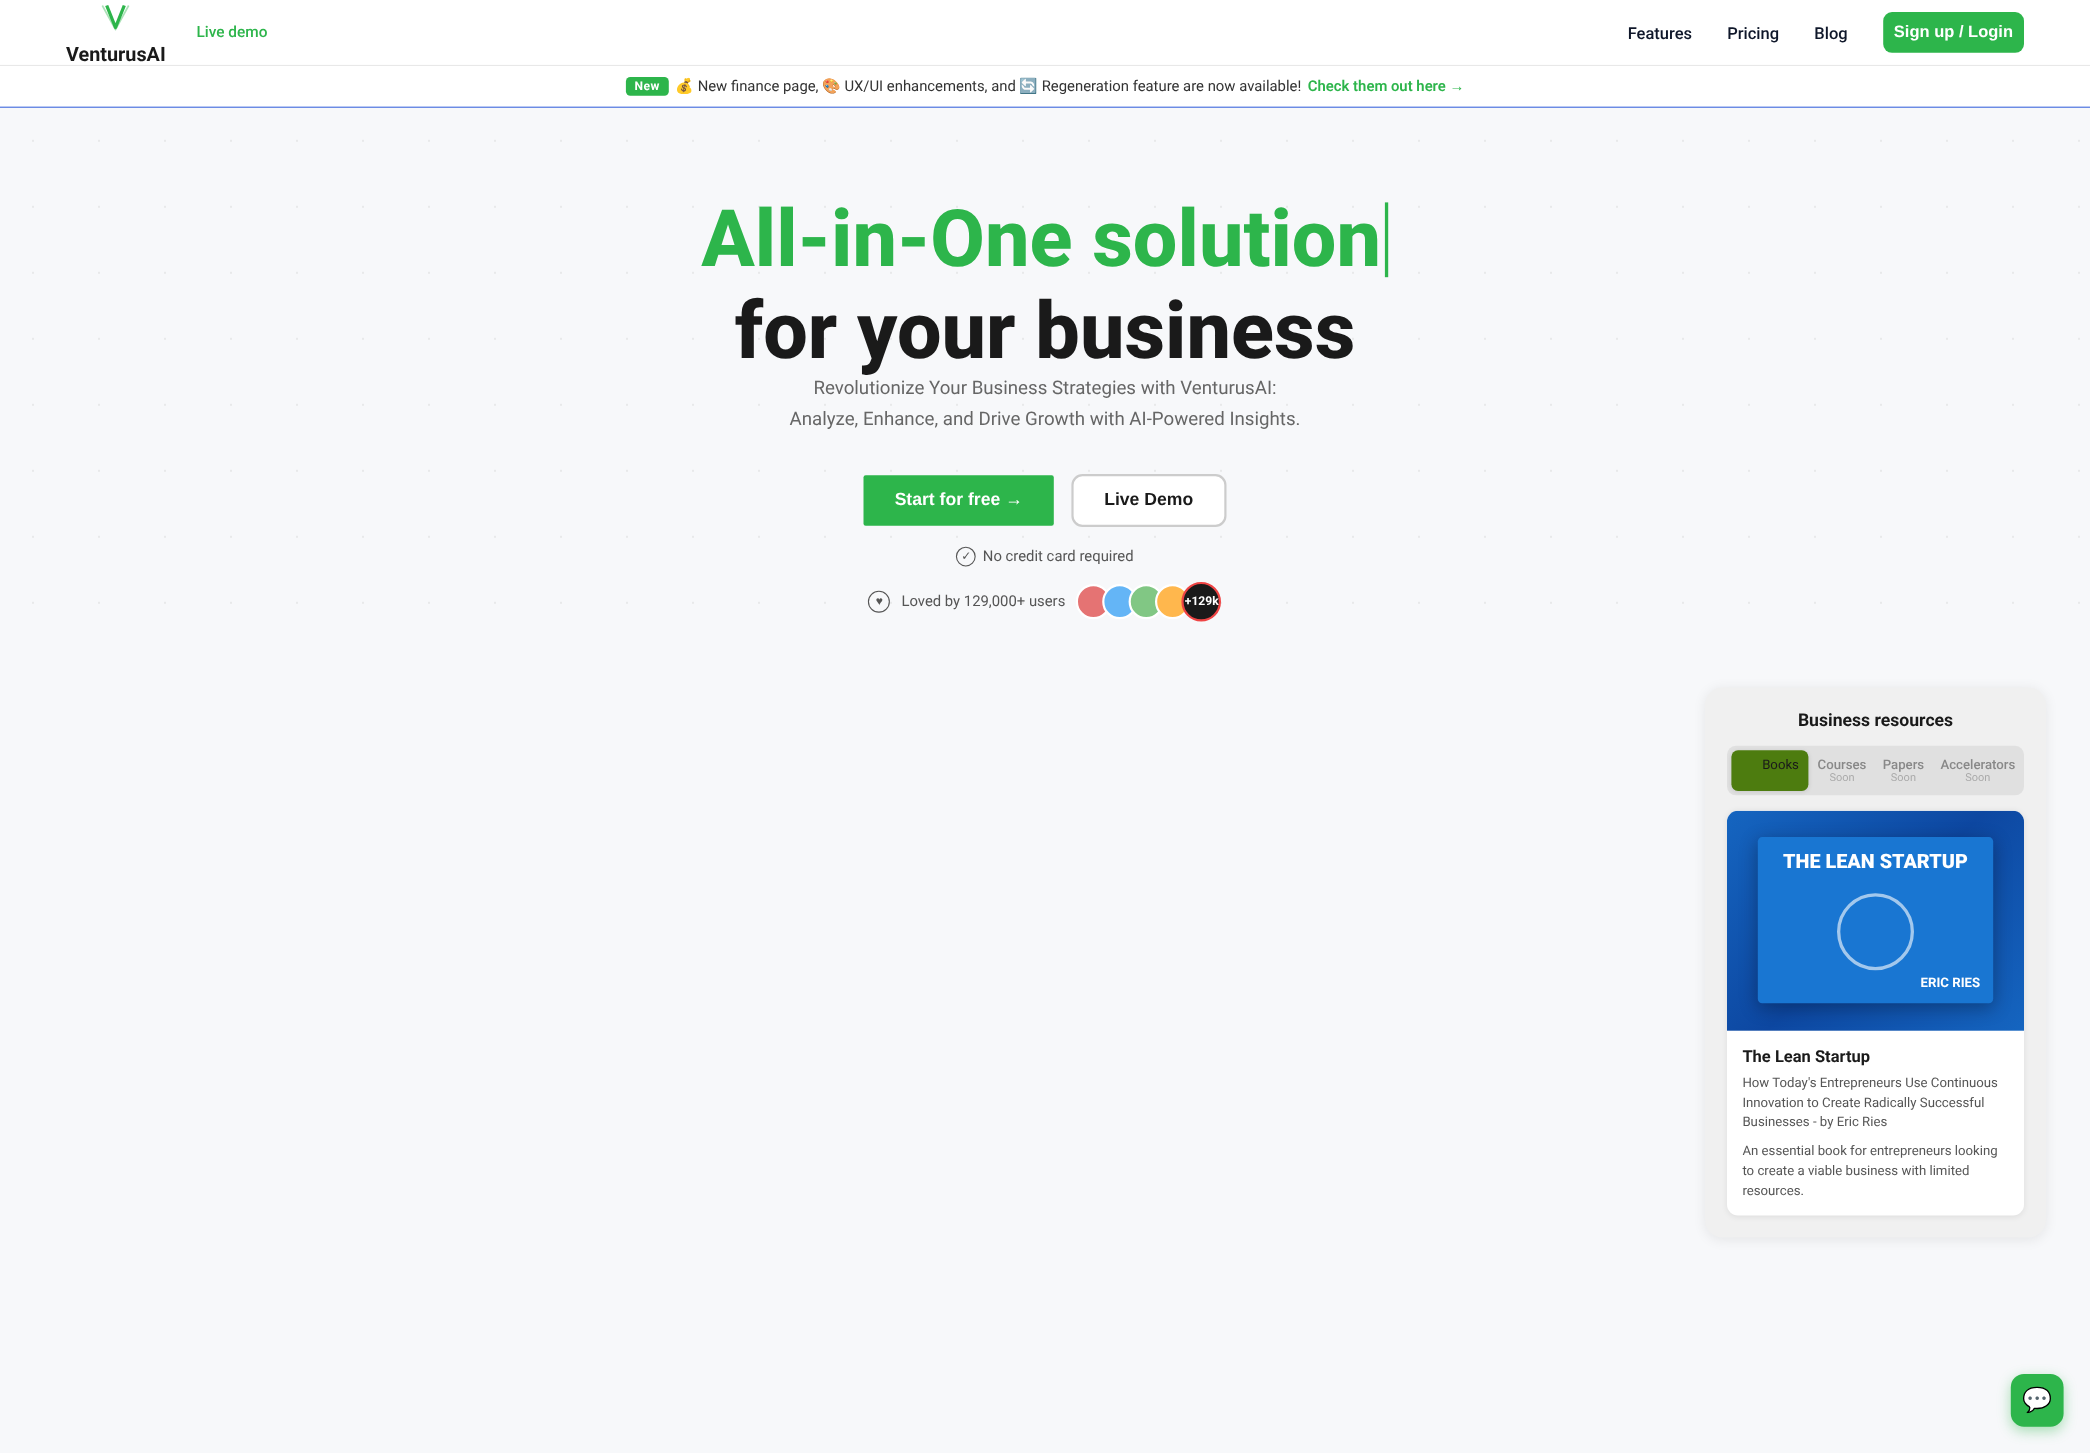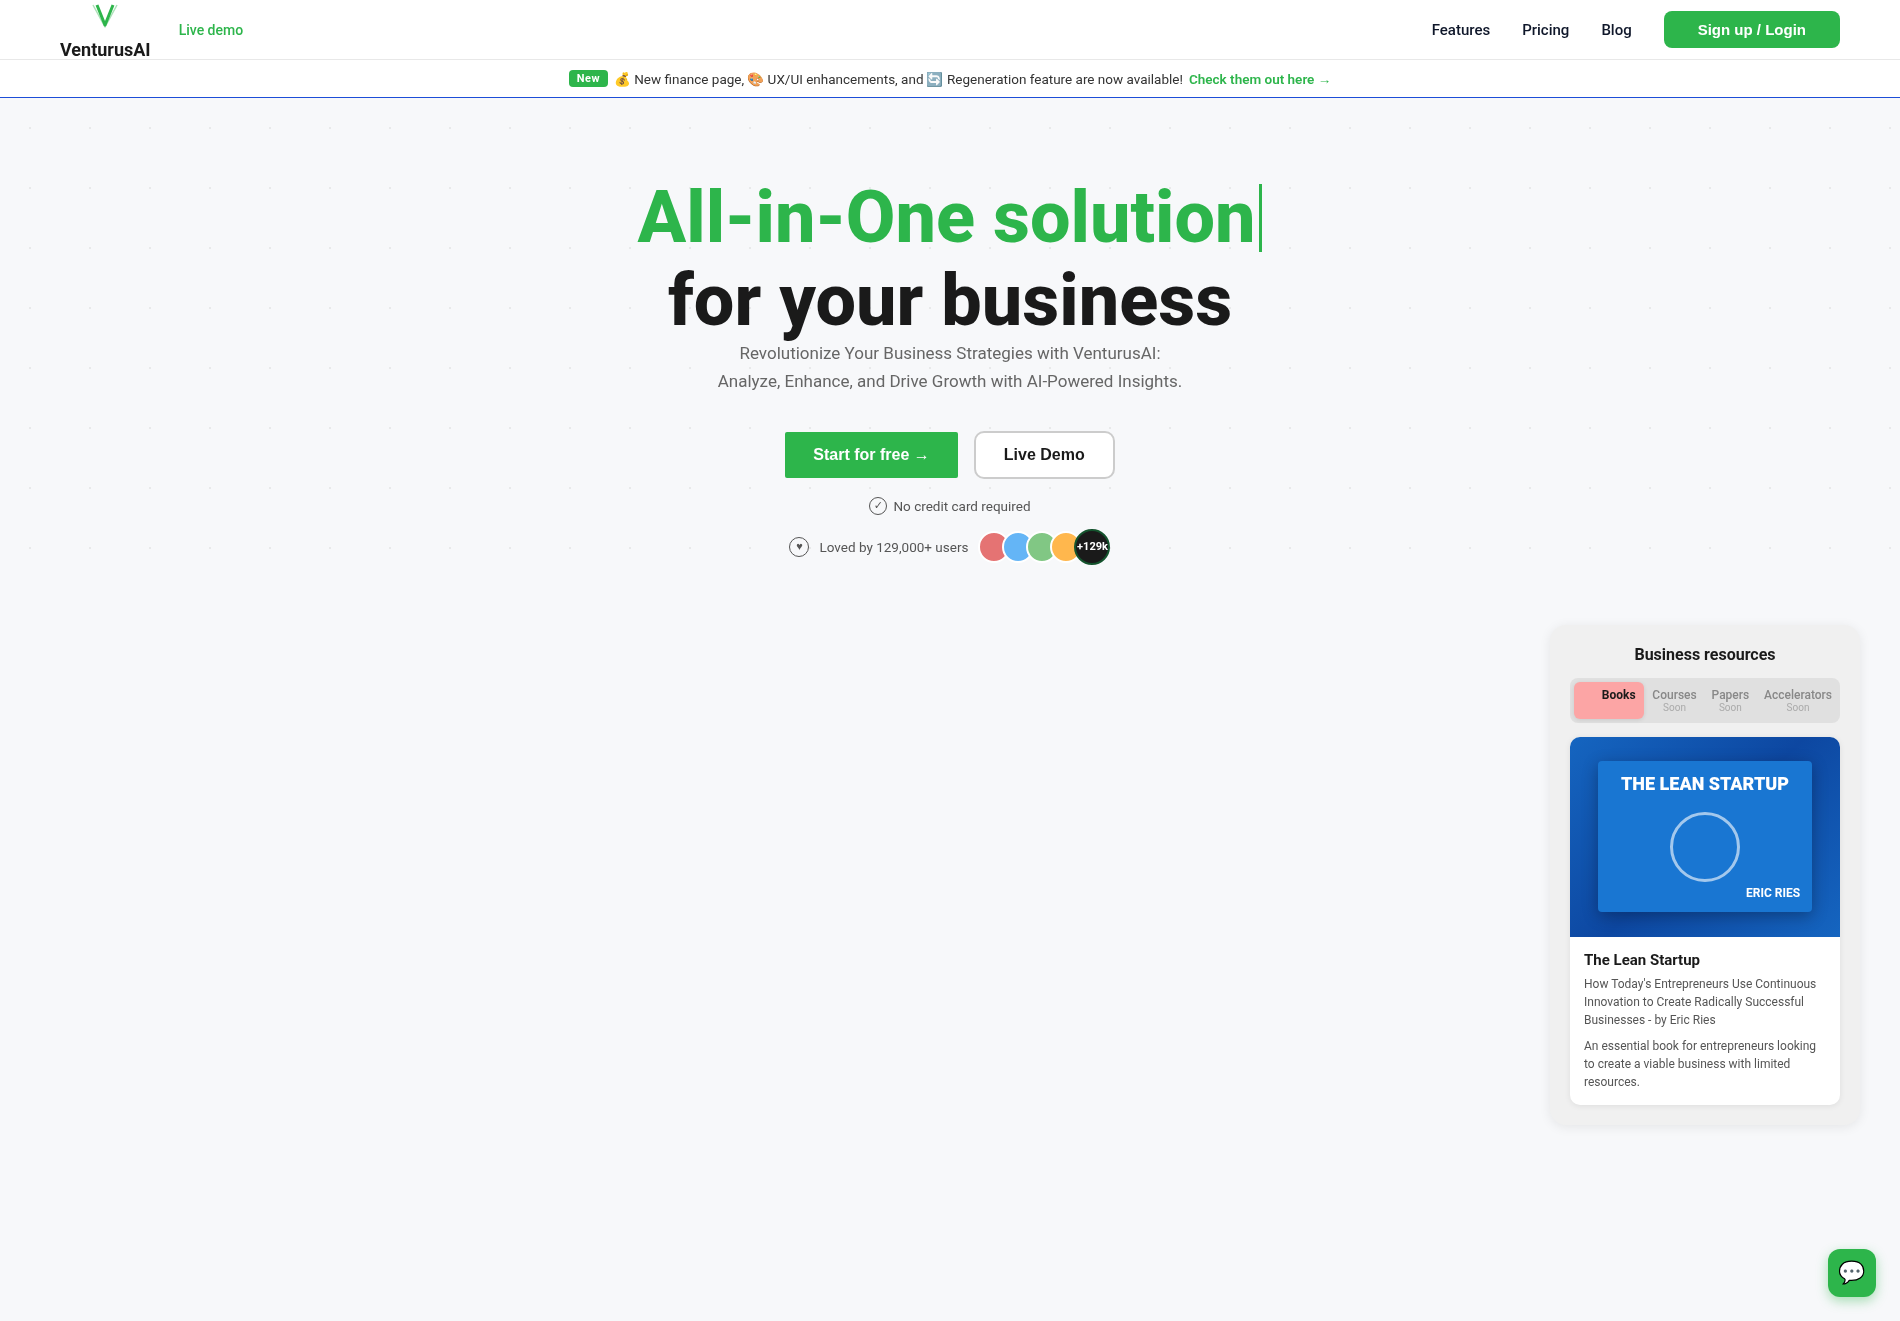--- a/index.html
+++ b/index.html
@@ -59,21 +59,21 @@
       color: #0f172a;
       font-size: 15px;
       font-weight: 500;
       text-decoration: none;
       cursor: pointer;
     }
     .signup-btn {
       background: #2db54b;
       color: #fff;
       border: none;
-      padding: 10px 34px;
+      padding: 10px 10px;
       border-radius: 8px;
       font-size: 15px;
       font-weight: 600;
       cursor: pointer;
     }
 
     
     .announcement-bar {
       background: #fff;
       border-bottom: 1px solid #1d4ed8;
@@ -254,21 +254,21 @@
       color: #fff;
       overflow: hidden;
     }
     .avatar:first-child { margin-left: 0; }
     .avatar-count {
       background: #1a1a1a;
       color: #fff;
       width: 36px;
       height: 36px;
       border-radius: 50%;
-      border: 2px solid #14532d;
+      border: 2px solid #ef4444;
       margin-left: -8px;
       font-size: 11px;
       font-weight: 700;
       display: flex;
       align-items: center;
       justify-content: center;
     }
 
     
     .lower-section {
@@ -305,23 +305,23 @@
       flex: 1;
       text-align: center;
       padding: 6px 4px;
       border-radius: 6px;
       font-size: 12px;
       font-weight: 500;
       cursor: pointer;
       color: #888;
     }
     .res-tab.active {
-      background: #fca5a5;
+      background: #4d7c0f;
       color: #1a1a1a;
-      font-weight: 700;
+      font-weight: 400;
       box-shadow: 0 1px 4px rgba(0,0,0,0.1);
       padding-left: 23px;
     }
     .res-tab .soon-label {
       display: block;
       font-size: 10px;
       color: #aaa;
       font-weight: 400;
     }
     .book-card {

